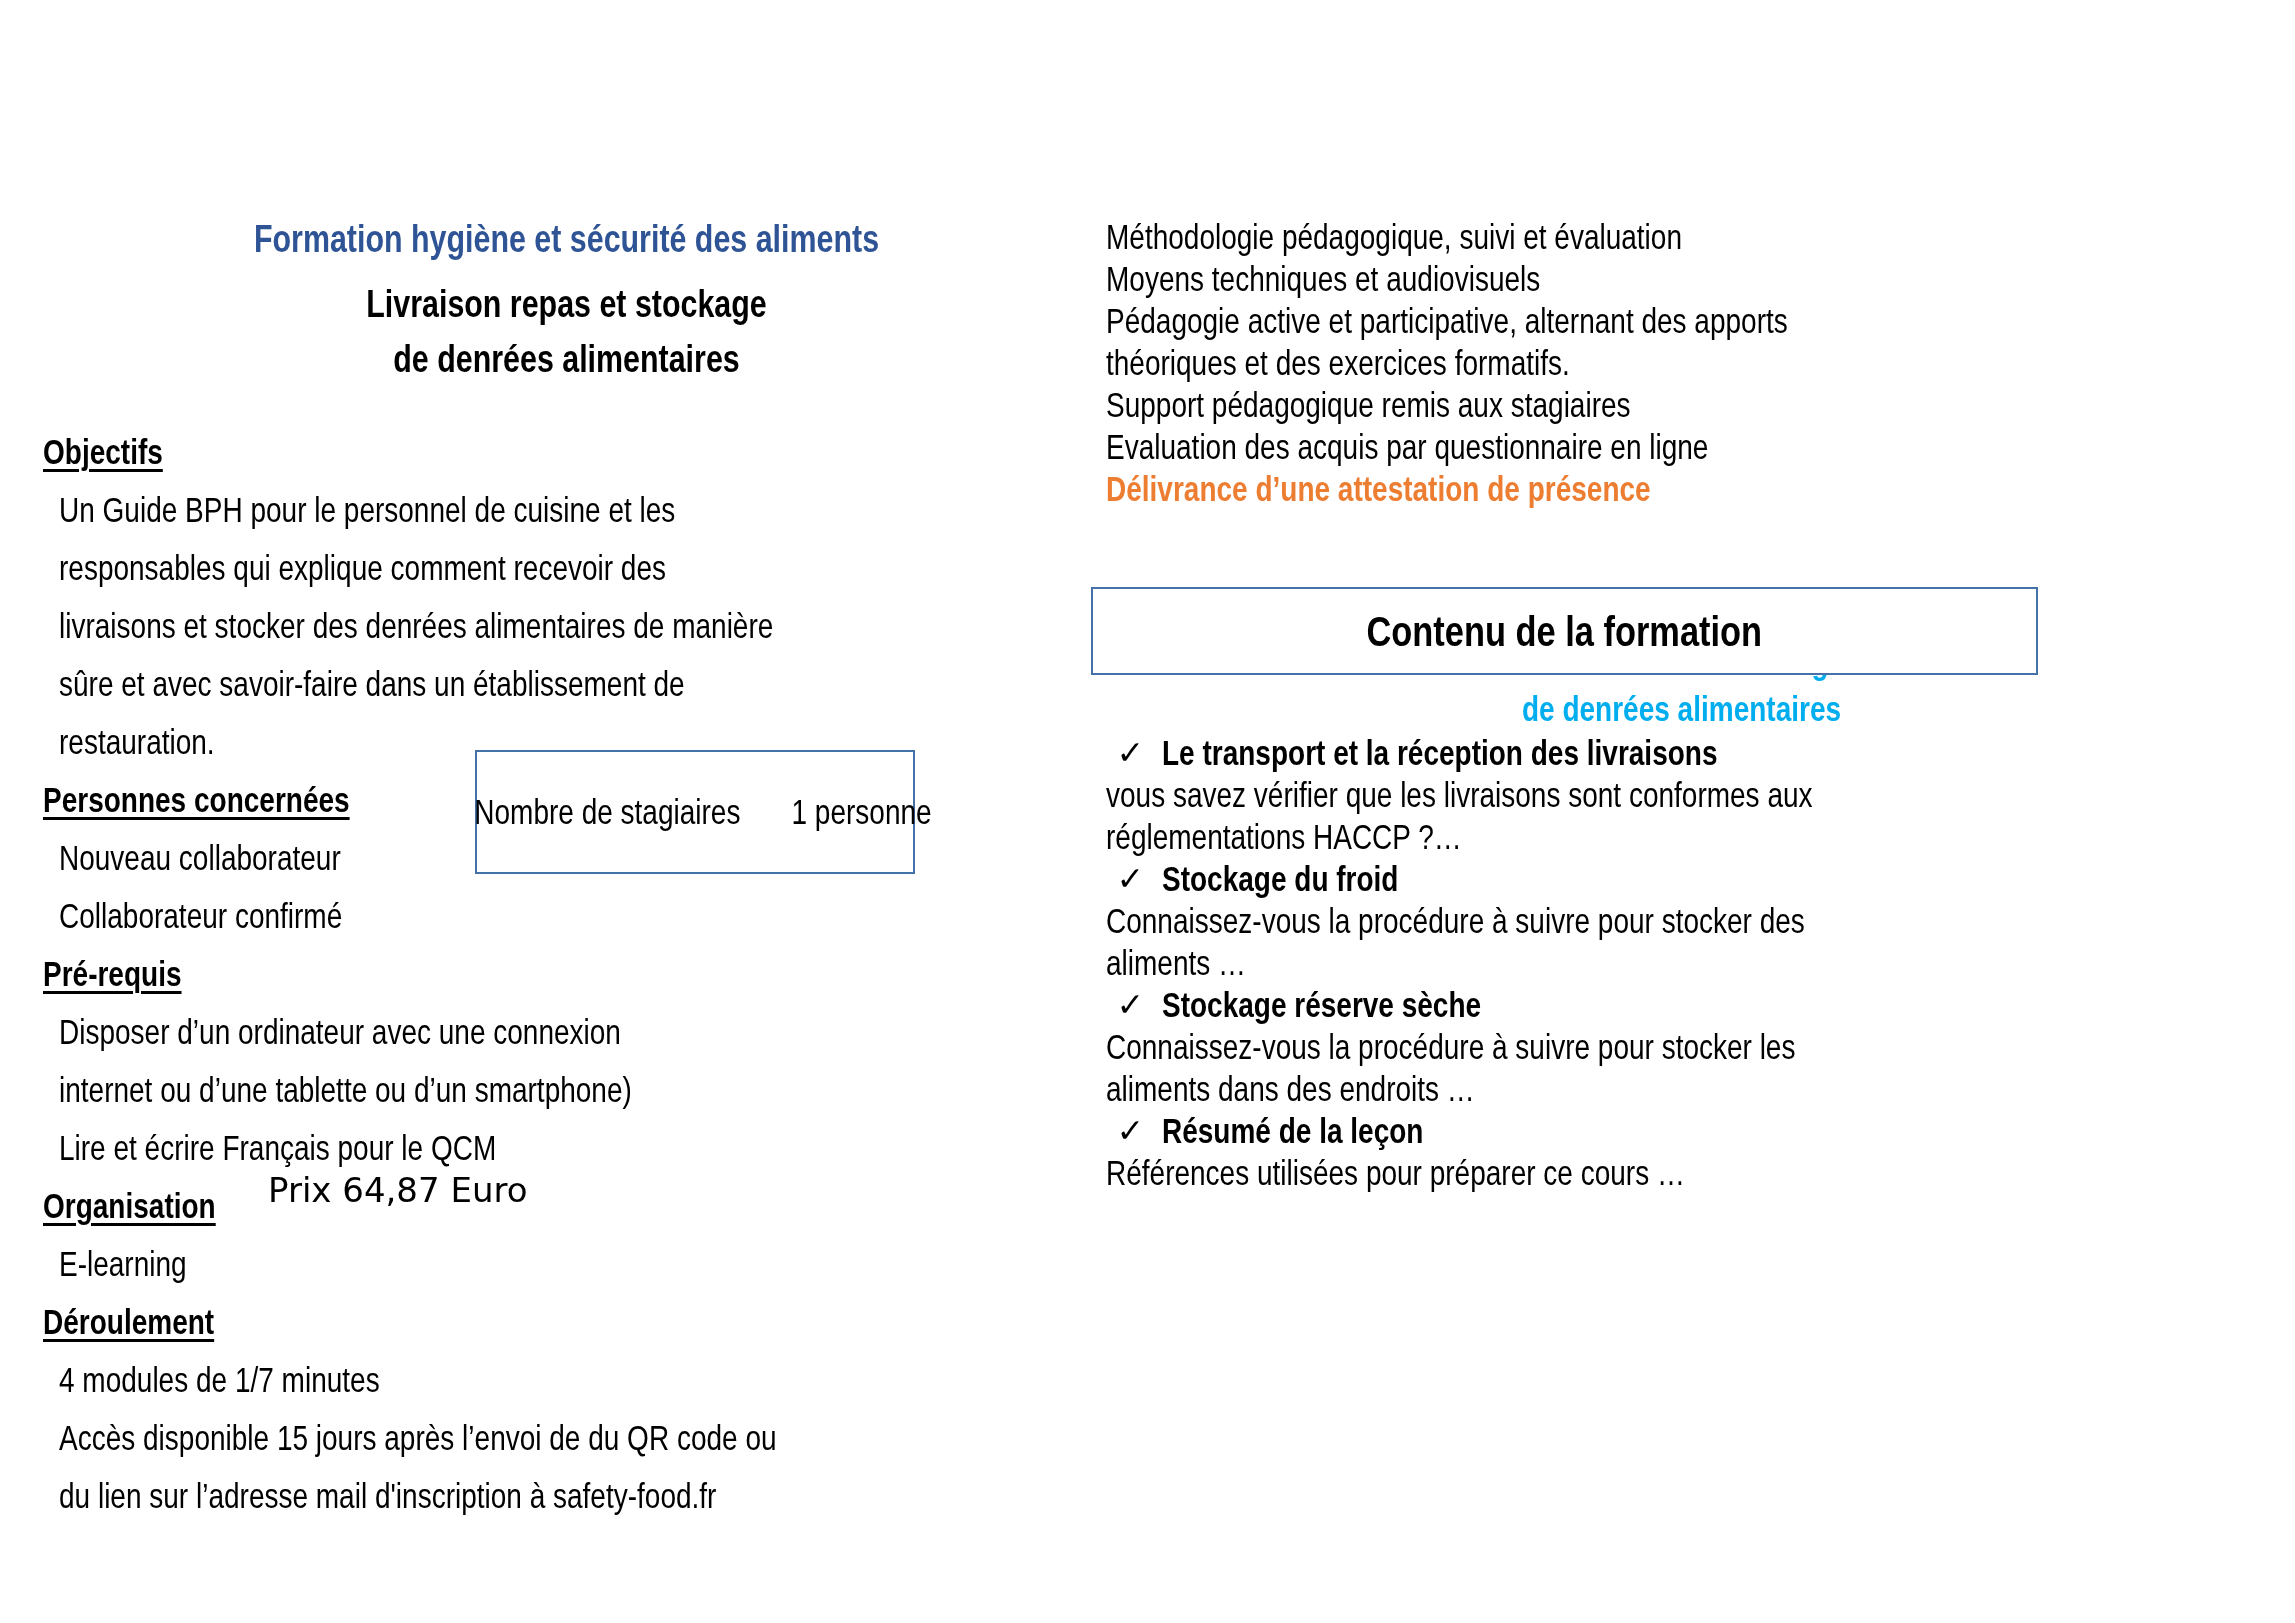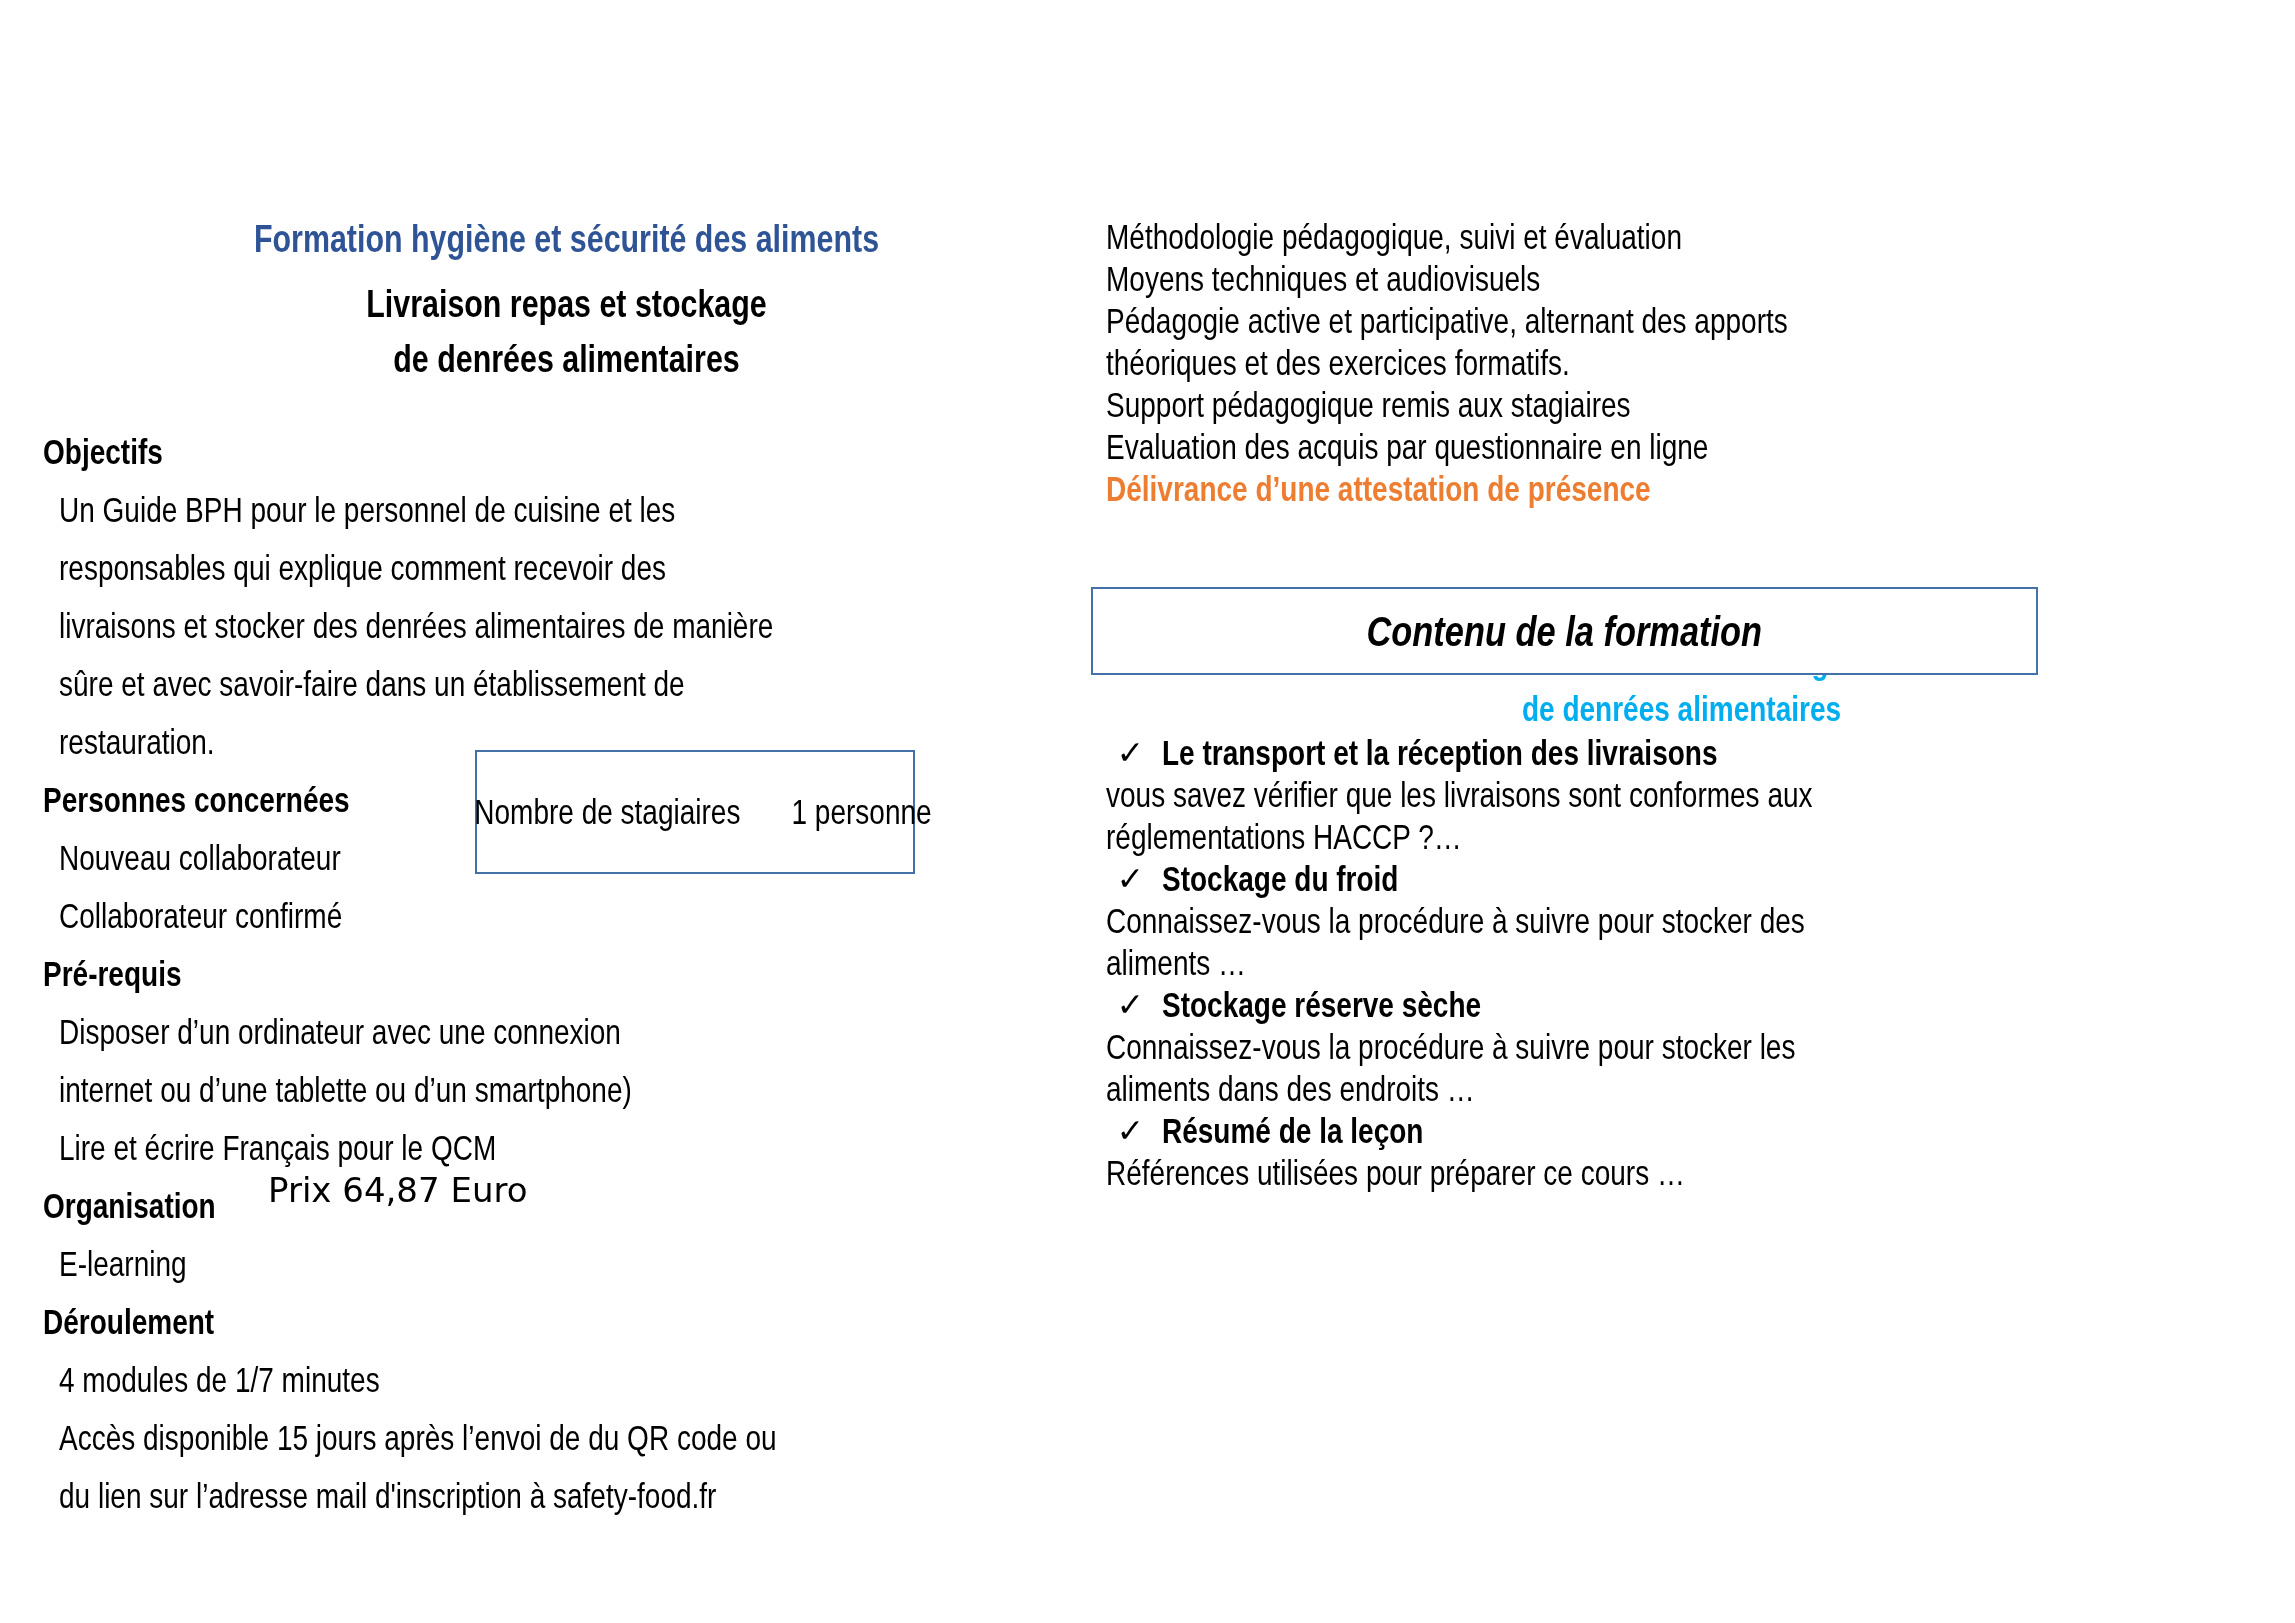--- a/index.html
+++ b/index.html
@@ -63,20 +63,21 @@
     font-size: 38px;
     line-height: 54px;
     text-align: center;
     margin: 1px;
   }
 
   .sec-head {
     font-weight: bold;
     font-size: 35px;
     line-height: 42px;
+    text-decoration: underline;
     text-underline-offset: 4.6px;
     text-decoration-thickness: 3.3px;
     margin: 14.4px 0 0 0;
   }
   .sec-head.first { margin-top: 22px; }
 
   .body-line {
     font-size: 35px;
     line-height: 42px;
     margin: 16px;
@@ -121,21 +122,20 @@
   }
 
   #contenu-box {
     left: 1091px;
     top: 587px;
     width: 947px;
     height: 88px;
     display: flex;
     align-items: center;
     justify-content: center;
-    font-style: italic;
   }
   #contenu-box .bx-title {
     font-size: 43px;
     font-weight: bold;
     line-height: 48px;
     white-space: nowrap;
   }
 
   
   #prix-label {

